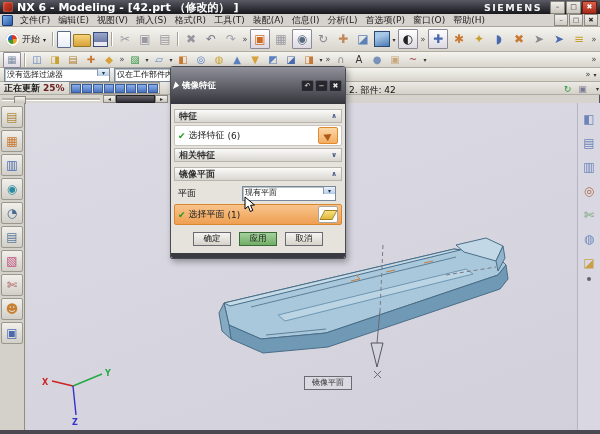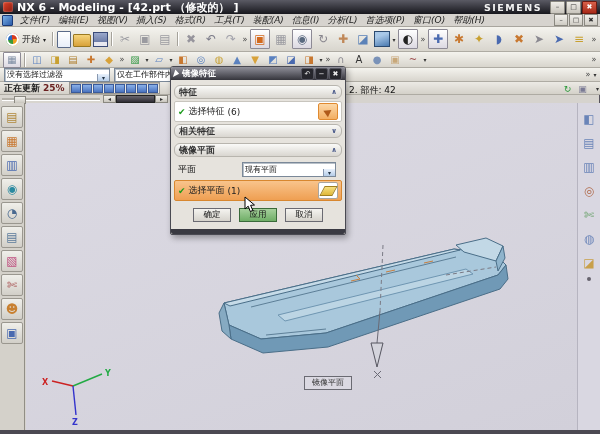--- a/index.html
+++ b/index.html
@@ -10,21 +10,21 @@
   #titlebar{position:absolute;left:0;top:0;width:600px;height:14px;display:flex;align-items:center;gap:4px;padding:0 3px;box-sizing:border-box;background:linear-gradient(#5a5a64,#17171d);color:#fff;}
   .app-ico{width:10px;height:10px;border-radius:2px;background:linear-gradient(135deg,#e0452a,#8a1a10);box-shadow:inset 0 0 2px #fff8;}
   #title{font-size:11px;font-weight:bold;white-space:nowrap;}
   #brand{font-weight:bold;letter-spacing:1.5px;font-size:9.5px;color:#f2f2f2;margin-right:4px;}
   .winbtns,.mdibtns,.dlg-ctrls{display:flex;gap:1px;align-items:center;}
   .wbtn{width:13px;height:11px;display:inline-flex;align-items:center;justify-content:center;font-size:7px;background:linear-gradient(#efede8,#c9c5bd);color:#333;border:1px solid #8a8880;border-radius:1px;}
   .wbtn.close{background:linear-gradient(#d8604a,#a82a18);color:#fff;border-color:#701a10;}
   
   #menubar{position:absolute;left:0;top:14px;width:600px;height:13px;display:flex;align-items:center;background:#d6d3ce;border-bottom:1px solid #a8a59e;padding:0 2px;box-sizing:border-box;}
   .mdi-ico{width:9px;height:9px;margin-right:3px;background:linear-gradient(135deg,#7ab0e8,#2a5aa8);border:1px solid #1a3a78;border-radius:1px;}
-  .menus{display:flex;font-style:italic;}
+  .menus{display:flex;}
   .mi{padding:0 4px;font-size:9px;white-space:nowrap;cursor:default;}
   .mbtn{width:12px;height:10px;display:inline-flex;align-items:center;justify-content:center;font-size:6.5px;background:linear-gradient(#f2f0ec,#cfccc4);color:#333;border:1px solid #8a8880;}
   
   #tb1,#tb2,#selbar,#statusbar{position:absolute;left:0;width:600px;display:flex;align-items:center;background:linear-gradient(#f4f3ee,#d8d5cd);border-bottom:1px solid #aeaba3;box-sizing:border-box;padding:0 2px;}
   #tb1{top:27px;height:25px;}
   #tb2{top:52px;height:16px;}
   #selbar{top:68px;height:14px;}
   #statusbar{top:82px;height:13px;background:linear-gradient(#eceae5,#d4d1c9);}
   .ti{width:18px;height:18px;display:inline-flex;align-items:center;justify-content:center;font-size:12px;margin:0 1px;flex:none;}
   #tb2 .ti{width:16px;height:14px;font-size:10px;}
@@ -36,21 +36,21 @@
   .ddm{width:6px;font-size:6px;color:#333;text-align:center;flex:none;}
   .gap{flex:1;}
   .dot{width:4px;height:4px;border-radius:50%;background:#66636d;margin:2px auto;flex:none;}
   .startbtn{display:inline-flex;align-items:center;gap:3px;padding:0 4px;height:20px;font-size:9px;flex:none;}
   .slogo{width:13px;height:13px;border-radius:50%;background:conic-gradient(#d83a20 0 25%,#f0a020 0 50%,#3a9a3a 0 75%,#2a6ac0 0 100%);box-shadow:inset 0 0 0 2px #fff;}
   .sarr{font-size:6px;}
   .pg{width:12px;height:15px;background:linear-gradient(#ffffff,#e8eef8);border:1px solid #5a6a88;border-radius:1px;}
   .fld{width:16px;height:11px;background:linear-gradient(#f6d37a,#d8a23a);border:1px solid #9a7820;border-radius:1px 2px 1px 1px;margin-top:3px;}
   .dsk{width:13px;height:13px;background:linear-gradient(#9aa8cc,#5a6a98);border:1px solid #3a4a78;box-shadow:inset 0 -4px 0 #e8e8f0;}
   .cube{width:14px;height:14px;background:linear-gradient(160deg,#a8c8e8 30%,#4a7ab0);border:1px solid #2a4a70;}
-  .combo{display:inline-flex;align-items:flex-end;height:12px;background:#fff;border:1px solid #7a8898;box-shadow:inset 1px 1px 0 #b8c0c8;margin:0 2px;flex:none;}
+  .combo{display:inline-flex;align-items:flex-start;height:12px;background:#fff;border:1px solid #7a8898;box-shadow:inset 1px 1px 0 #b8c0c8;margin:0 2px;flex:none;}
   .cv{flex:1;font-size:8px;line-height:12px;padding:0 2px;white-space:nowrap;overflow:hidden;color:#111;}
   .ca{width:11px;background:linear-gradient(#eaf2fc,#b4cce8);border-left:1px solid #8898b0;color:#234;font-size:6px;display:flex;align-items:center;justify-content:center;}
   
   #cue-label{font-weight:bold;color:#222;margin:0 3px 0 2px;white-space:nowrap;}
   #cue-pct{font-weight:bold;color:#6a2020;margin-right:4px;}
   #progress{display:inline-flex;align-items:center;gap:1px;height:10px;padding:0 1px;background:#eceae4;border:1px solid #9a978f;box-shadow:inset 1px 1px 1px #b8b5ad;}
   .cell{width:8px;height:7px;background:linear-gradient(#8ab0e8,#4a74c0);border:1px solid #3a5a9a;}
   #status-right{position:absolute;left:349px;top:2px;color:#111;white-space:nowrap;}
   #sb-icons{position:absolute;right:10px;top:1px;display:flex;}
   #sb-dd{position:absolute;right:1px;top:3px;font-size:6px;color:#333;}
@@ -65,26 +65,26 @@
   #leftbar{position:absolute;left:0;top:103px;width:25px;height:328px;background:#d4d1ca;border-right:1px solid #918e86;display:flex;flex-direction:column;align-items:center;padding-top:2px;box-sizing:border-box;}
   .tab{width:20px;height:20px;margin:1px 0;display:flex;align-items:center;justify-content:center;font-size:12px;background:linear-gradient(#f0efea,#d2cfc8);border:1px solid #9a978f;border-radius:2px;flex:none;}
   #rightbar{position:absolute;left:577px;top:103px;width:23px;height:328px;background:#d9d7e1;border-left:1px solid #b6b4c0;display:flex;flex-direction:column;align-items:center;padding-top:4px;box-sizing:border-box;}
   .rtab{width:18px;height:18px;margin:3px 0;display:flex;align-items:center;justify-content:center;font-size:12px;flex:none;}
   #canvas{position:absolute;left:26px;top:103px;width:551px;height:328px;background:linear-gradient(160deg,#dcdae3,#d2d0da);}
   #gfx{position:absolute;left:0;top:0;}
   #anno{position:absolute;left:278px;top:273px;width:46px;height:12px;border:1px solid #6a6a72;background:#dbd9e2;font-size:8px;line-height:12px;text-align:center;color:#333;}
   #bottomedge{position:absolute;left:0;top:430px;width:600px;height:4px;background:#4c4952;}
   
   #dialog{position:absolute;left:170px;top:66px;width:174px;z-index:10;box-shadow:2px 3px 6px #0005;border:1px solid #4a4a52;border-radius:3px 3px 2px 2px;background:#e6e3dd;}
-  .dlg-title{height:13px;display:flex;align-items:center;gap:3px;padding:0 3px;background:linear-gradient(#90909a,#35353c);border-radius:2px 2px 0 0;color:#fff;}
+  .dlg-title{height:13px;display:flex;align-items:center;gap:3px;padding:12px 3px;background:linear-gradient(#90909a,#35353c);border-radius:2px 2px 0 0;color:#fff;}
   .dlg-cursor-ico{width:0;height:0;border-left:5px solid #fff;border-top:3px solid transparent;border-bottom:5px solid transparent;transform:rotate(18deg);}
   .dlg-title-text{font-size:8.5px;font-weight:bold;flex:1;white-space:nowrap;}
   .dbtn{width:11px;height:10px;display:inline-flex;align-items:center;justify-content:center;font-size:7px;color:#eee;background:#26262c;border:1px solid #55555f;border-radius:2px;}
   .dlg-body{padding:3px 3px 4px;}
-  .sec{height:12px;display:flex;align-items:center;padding:0 4px;margin:2px 0;background:linear-gradient(#fafa f8,#d9d6d0);background:linear-gradient(#fafaf8,#d9d6d0);border:1px solid #b8b5ae;border-radius:6px;font-weight:bold;color:#333;}
+  .sec{height:12px;display:flex;align-items:center;padding:0 4px;margin:2px 0;background:linear-gradient(#fafa f8,#d9d6d0);background:linear-gradient(#fafaf8,#d9d6d0);border:1px solid #b8b5ae;border-radius:0;font-weight:bold;color:#333;}
   .chev{margin-left:auto;font-size:7px;color:#4a5a8a;}
   .drow{display:flex;align-items:center;gap:3px;padding:1px 3px;margin:1px 0;min-height:16px;border:1px solid #c8c5be;border-radius:2px;}
   .drow.white{background:#fff;}
   .drow.plain{border-color:transparent;}
   .drow.orange{background:linear-gradient(#f8c48c,#ef9f52);border:1px solid #d8872f;}
   .chk{color:#1a9a1a;font-size:9px;font-weight:bold;}
   .minibtn{margin-left:auto;width:18px;height:15px;display:flex;align-items:center;justify-content:center;background:#fff;border:1px solid #a8a5a0;border-radius:2px;}
   .minibtn.hl{background:linear-gradient(#fcd8a8,#f3ae62);border:1px solid #e08a30;}
   .selico{width:0;height:0;border-left:7px solid #b05a1a;border-top:4px solid transparent;border-bottom:4px solid transparent;transform:rotate(-35deg);}
   .planeico{width:11px;height:8px;background:linear-gradient(#f6e080,#e0b83a);border:1px solid #a08020;transform:skewX(-28deg);}

